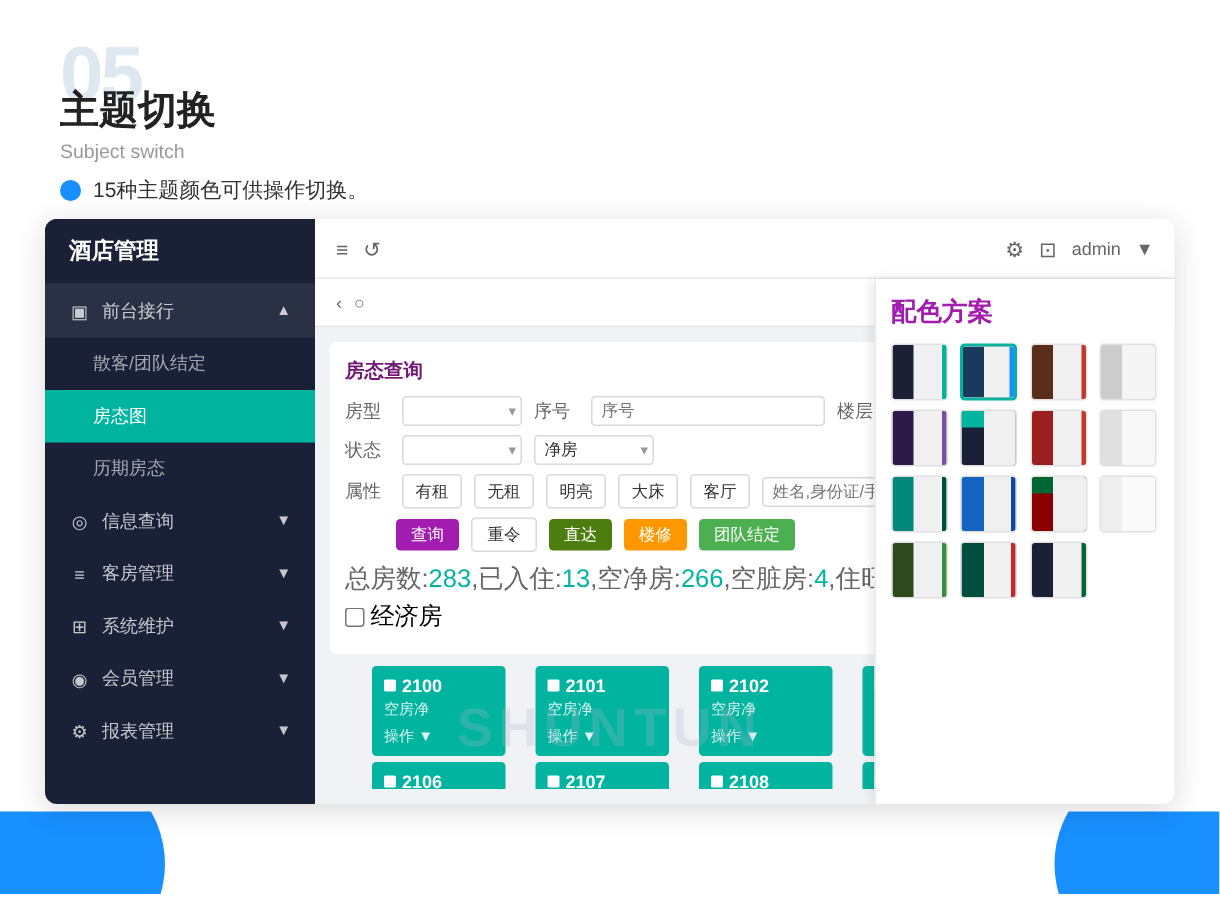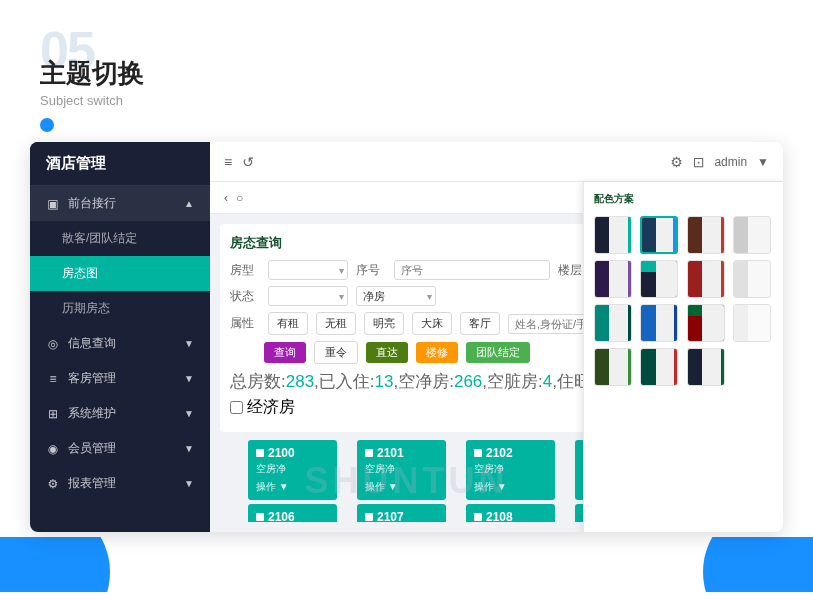--- a/index.html
+++ b/index.html
@@ -186,21 +186,21 @@
       gap: 8px;
     }
     .query-panel {
       background: #fff;
       padding: 10px;
       border-radius: 4px;
     }
     .query-title {
       font-size: 13px;
       font-weight: bold;
-      color: #14532d;
+      color: #701a75;
       margin-bottom: 8px;
     }
     .query-row {
       display: flex;
       align-items: center;
       gap: 8px;
       margin-bottom: 6px;
       flex-wrap: wrap;
     }
     .query-label {
@@ -339,23 +339,23 @@
       width: 200px;
       background: #fff;
       border-left: 1px solid #e8e8e8;
       box-shadow: -2px 0 8px rgba(0,0,0,0.1);
       padding: 10px;
       height: calc(100% - 40px);
       z-index: 10;
       overflow-y: auto;
     }
     .scheme-title {
-      font-size: 10px;
+      font-size: 17px;
       font-weight: bold;
-      color: #14532d;
+      color: #a21caf;
       margin-bottom: 10px;
     }
     .scheme-grid {
       display: grid;
       grid-template-columns: repeat(4, 1fr);
       gap: 6px;
     }
     .scheme-item {
       width: 38px;
       height: 38px;
@@ -404,20 +404,21 @@
   <div class="page-header" style="position:relative; padding: 18px 40px 0 40px;">
     <div class="page-number" style="position:absolute;top:0;left:40px;font-size:52px;font-weight:bold;color:#dde8f0;z-index:0;">05</div>
     <div style="position:relative;z-index:1;padding-top:8px;">
       <div class="page-title-cn">主题切换</div>
       <div class="page-title-en">Subject switch</div>
     </div>
   </div>
 
   <div class="page-desc" style="margin: 10px 40px;">
     <span class="dot-icon"></span>
+    <span>15种主题颜色可供操作切换。</span>
   </div>
 
   <div class="demo-container" style="margin: 0 30px; height: 390px; position:relative;">
 
     <div class="sidebar">
       <div class="sidebar-logo">酒店管理</div>
       <div class="sidebar-menu">
 
         <div class="sidebar-item active-group">
           <span class="sidebar-icon">▣</span>

